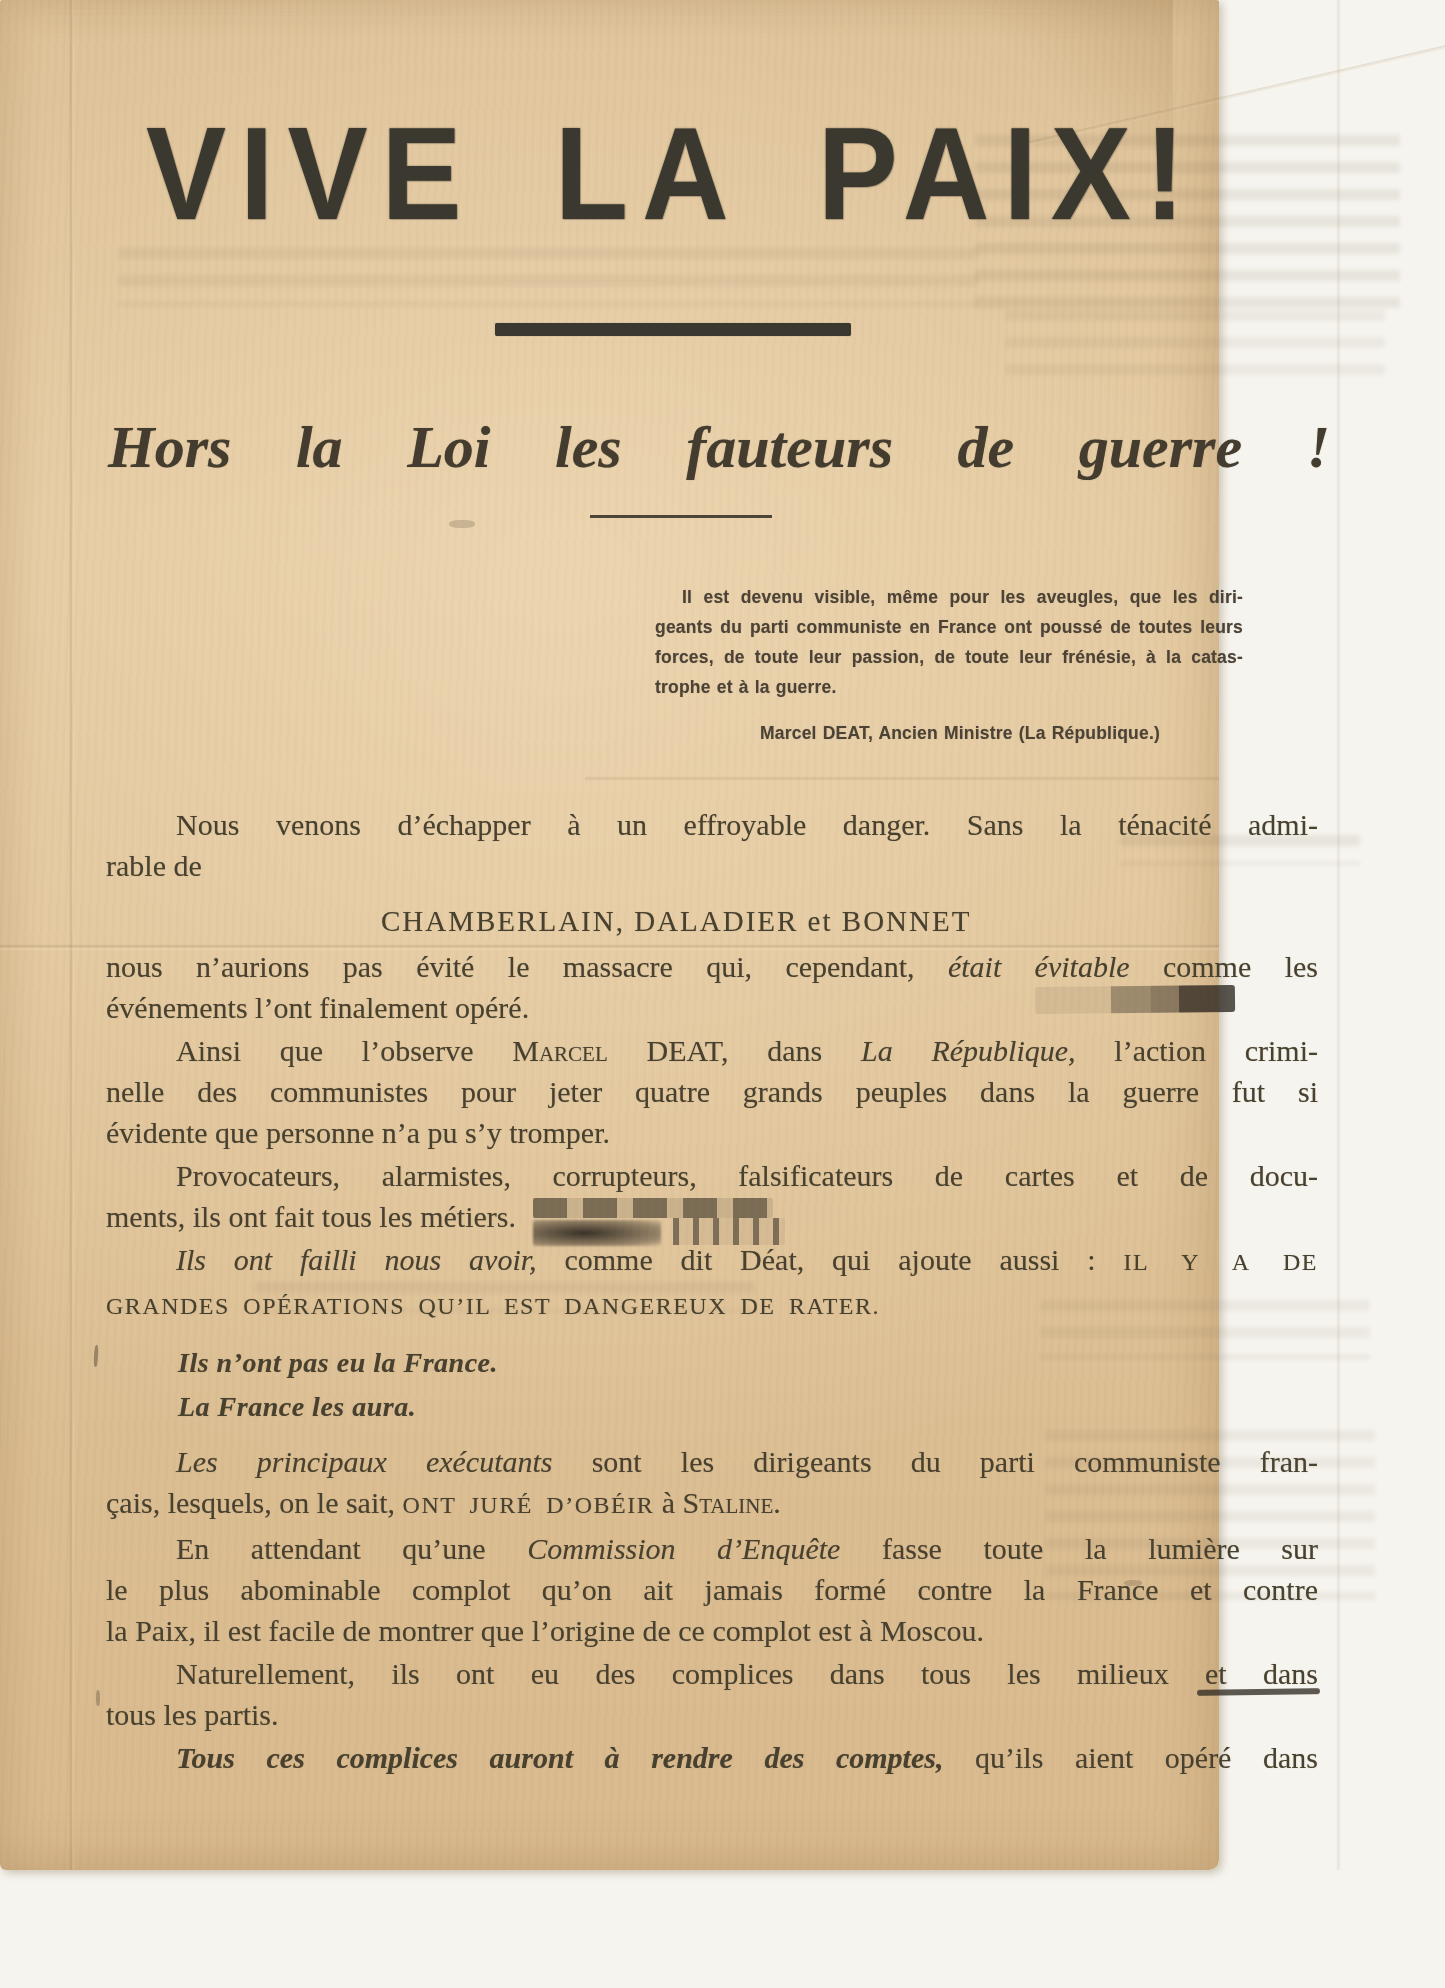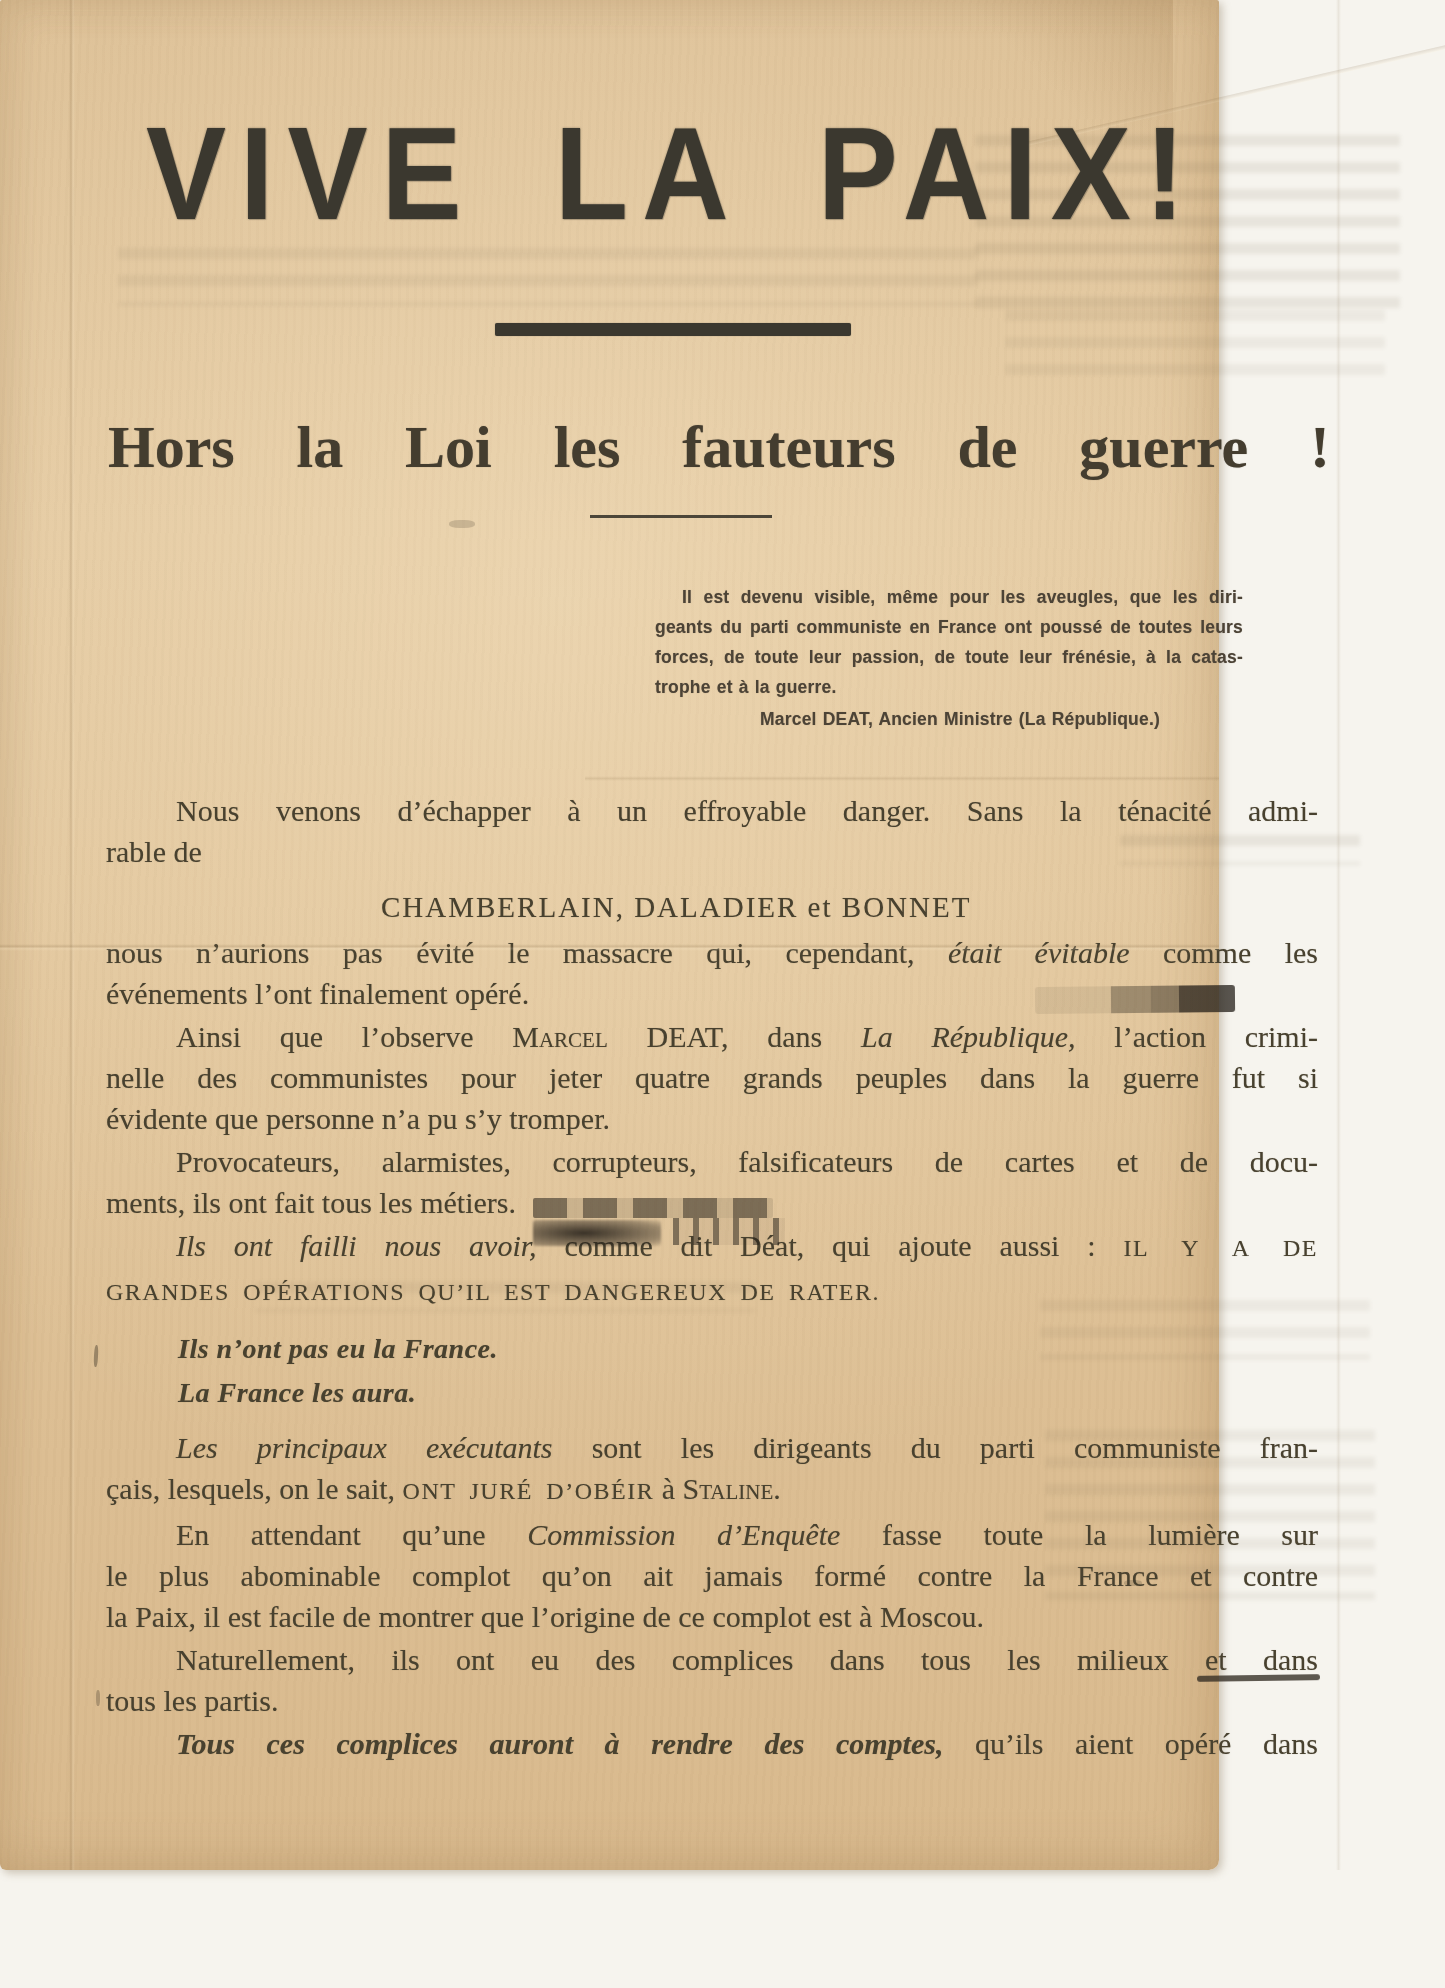--- a/index.html
+++ b/index.html
@@ -48,28 +48,28 @@
   .title{margin:118px 0 0 146px;line-height:100px;white-space:nowrap;
     font-family:"Liberation Sans", sans-serif;font-weight:700;font-size:120px;
     letter-spacing:14px;word-spacing:32px;color:#3b382f;
     transform:scaleY(1.10);transform-origin:left top;
     text-shadow:0 0 2px rgba(59,56,47,.55), 1px 1px 0 rgba(59,56,47,.18);}
   .rule-thick{margin:105px 0 0 495px;width:356px;height:13px;background:#3b382f;border-radius:2px;
     box-shadow:0 0 1px rgba(59,56,47,.6);}
   .subtitle{margin:80px 0 0 108px;width:1222px;line-height:62px;
     font-size:60px;font-weight:700;color:#443d2f;
     text-align:justify;text-align-last:justify;
-    text-shadow:0 0 1px rgba(66,60,47,.5);}
+    text-shadow:0 0 1px rgba(66,60,47,.5);font-style:italic;}
   .rule-thin{margin:37px 0 0 590px;width:182px;height:3px;background:#4c4639;}
   
   .ep{margin:64px 0 0 655px;width:588px;
     font-family:Liberation Sans, sans-serif;font-weight:700;font-size:17.5px;line-height:30px;
     color:#4c4336;letter-spacing:.2px;word-spacing:1px;text-shadow:0 0 1px rgba(76,67,54,.35);}
   .ep .tline:first-child{text-indent:27px;}
-  .ep-attrib{margin-top:2px;text-indent:105px;line-height:30px;}
+  .ep-attrib{margin-top:16px;text-indent:105px;line-height:30px;}
   
   .bodycol{margin:56px 0 0 106px;width:1212px;font-size:30px;line-height:41px;color:#48412f;
     text-shadow:0 0 1px rgba(72,65,47,.35);}
   .tline{text-align:justify;text-align-last:justify;}
   .tline.last{text-align-last:left;}
   .para{margin-top:2px;}
   .para.indent .tline:first-child{text-indent:70px;}
   .para.center{margin-left:275px;font-size:29px;line-height:46px;letter-spacing:2px;margin-top:12px;}
   .para.center .tline{text-align:left;text-align-last:left;}
   .para.france{margin:14px 0 12px 72px;font-weight:700;font-style:italic;font-size:28px;line-height:44px;letter-spacing:.5px;}

